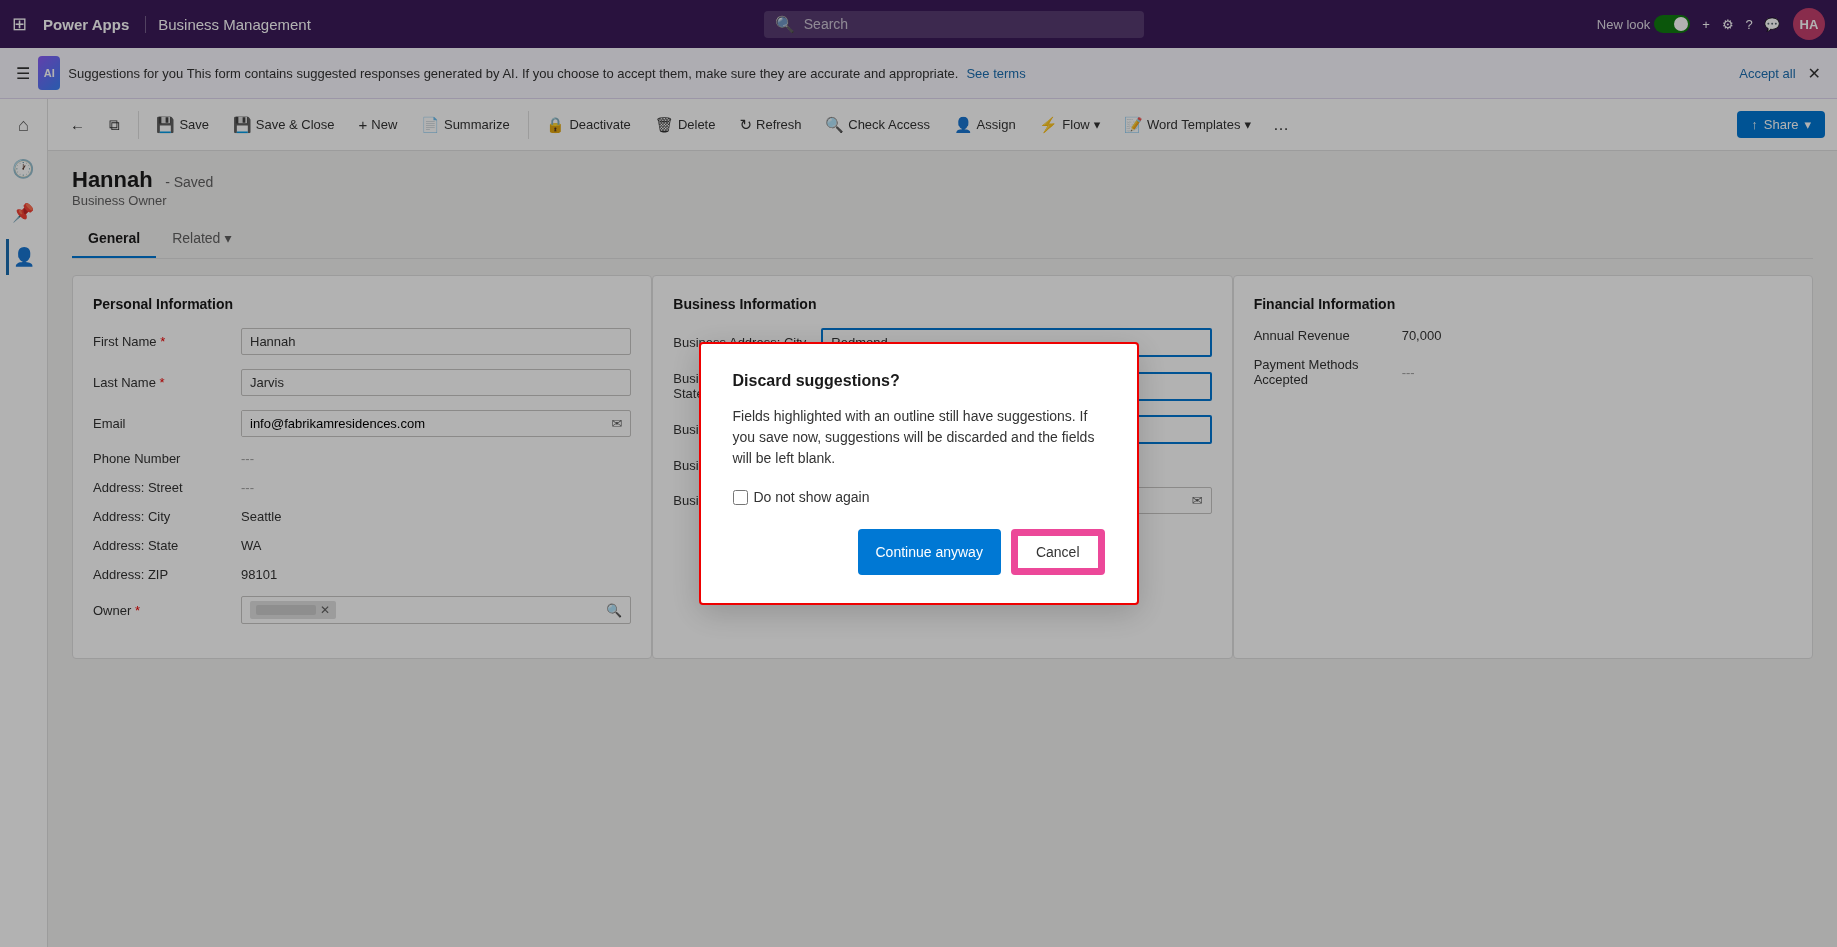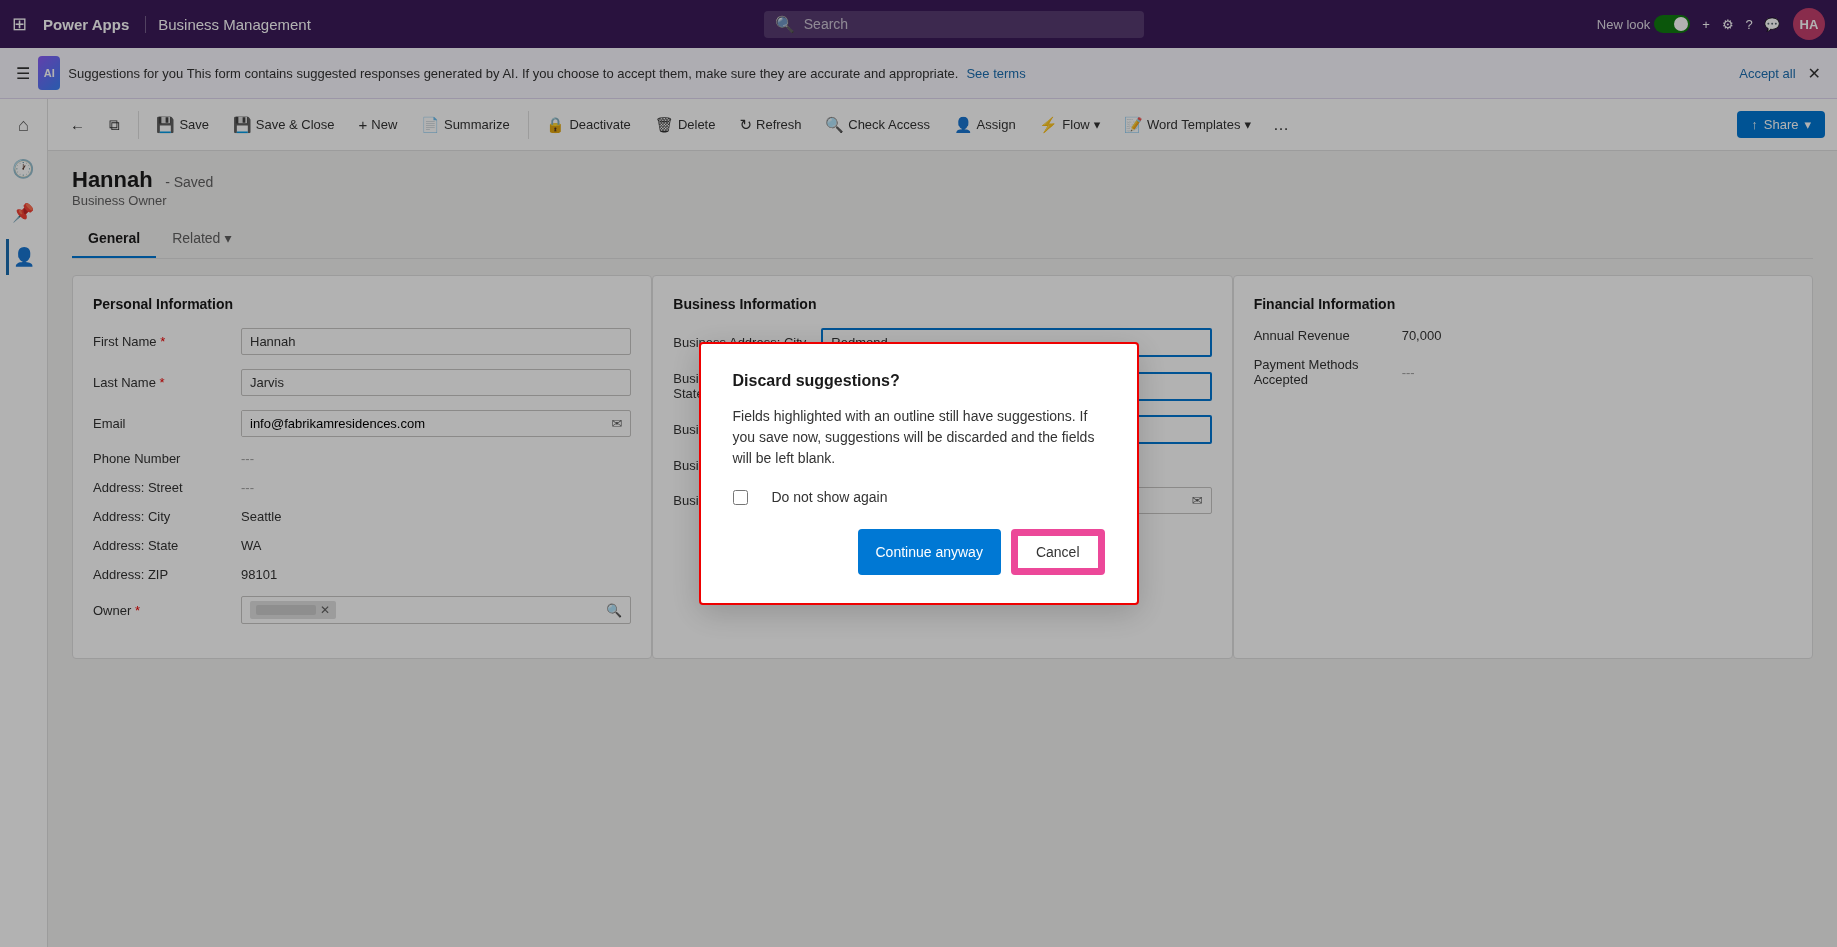--- a/index.html
+++ b/index.html
@@ -277,21 +277,21 @@
       background: white;
       border-radius: 4px;
       padding: 28px 32px;
       width: 440px;
       box-shadow: 0 8px 32px rgba(0,0,0,0.18);
       border: 2px solid #e00;
       position: relative;
     }
     .dialog-title { font-size: 16px; font-weight: 600; color: #1a1a1a; margin-bottom: 16px; }
     .dialog-body { font-size: 14px; color: #333; line-height: 1.5; margin-bottom: 20px; }
-    .dialog-checkbox { display: flex; align-items: center; gap: 24px; margin-bottom: 24px; }
+    .dialog-checkbox { display: flex; align-items: center; gap: 6px; margin-bottom: 24px; }
     .dialog-checkbox input { width: 15px; height: 15px; cursor: pointer; }
     .dialog-checkbox label { font-size: 14px; color: #333; cursor: pointer; }
     .dialog-actions { display: flex; gap: 10px; justify-content: flex-end; }
     .btn-primary {
       background: #0078d4;
       color: #ffffff;
       border: none;
       border-radius: 4px;
       padding: 8px 18px;
       font-size: 14px;

